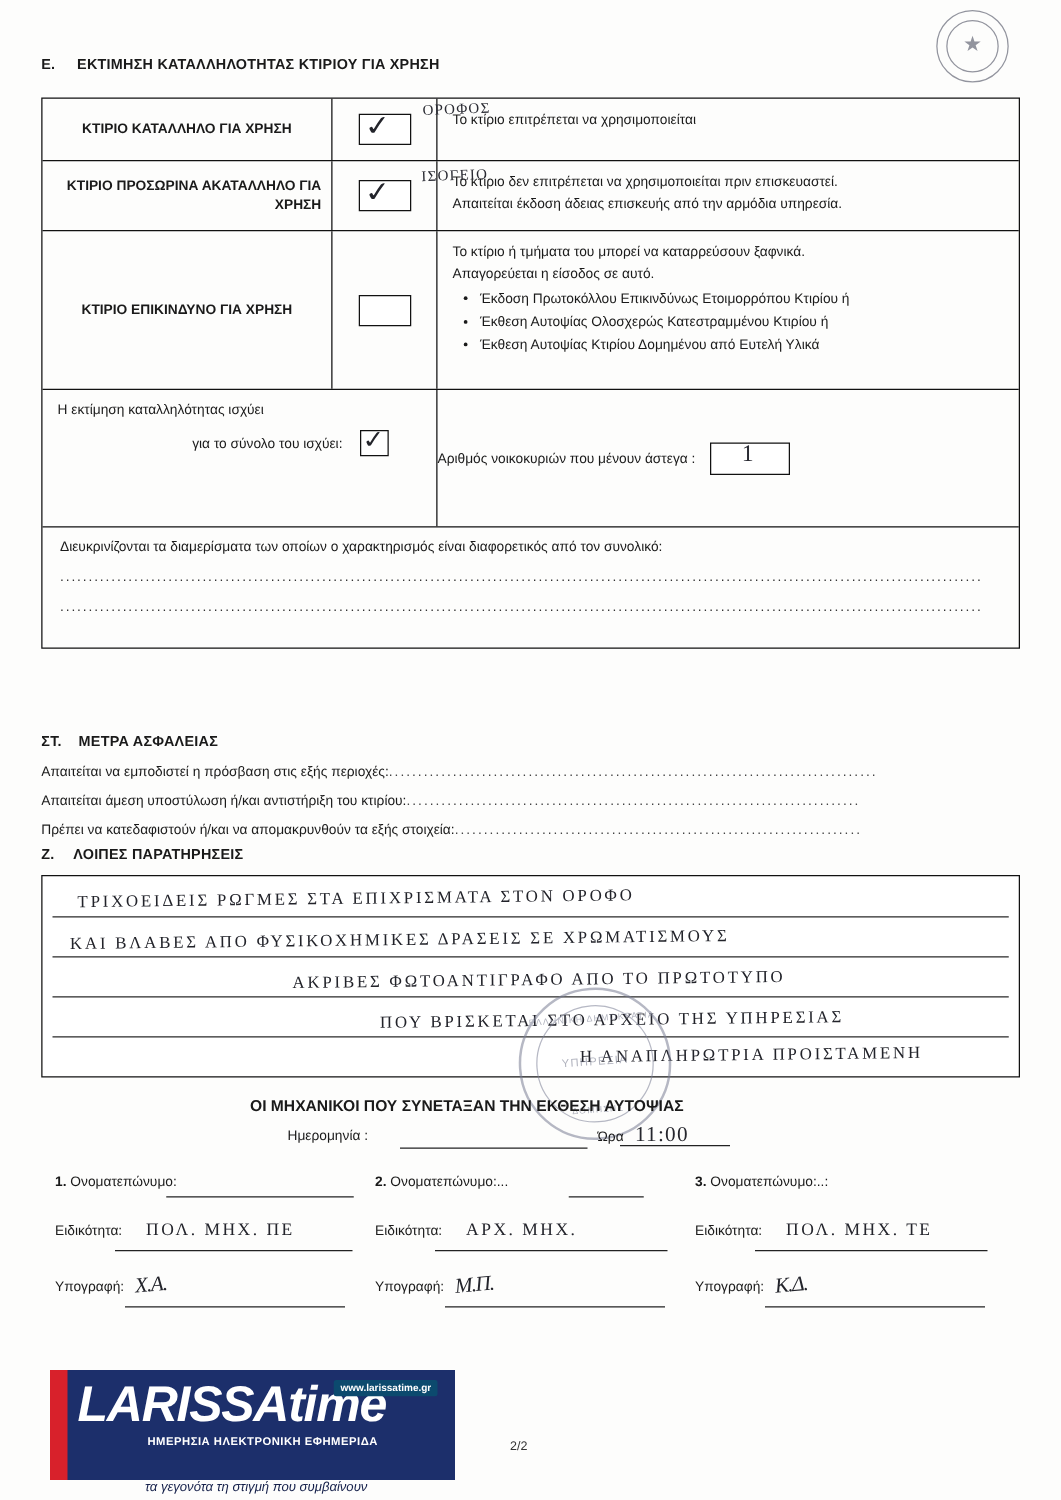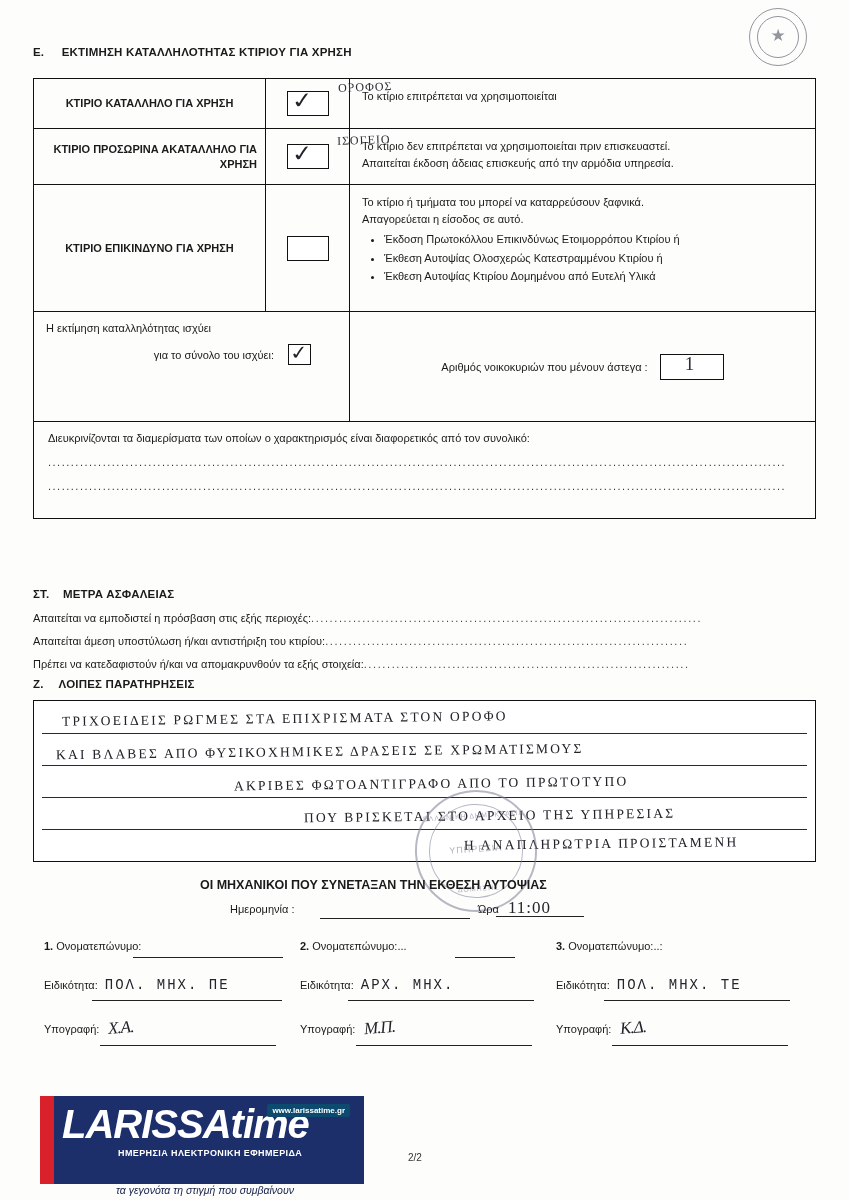--- a/index.html
+++ b/index.html
@@ -148,21 +148,21 @@
     align-items: center;
     justify-content: flex-end;
     gap: 14px;
     margin: 7px 0;
     padding-right: 26px;
   }
   .validity-right {
     flex: 1;
     display: flex;
     align-items: center;
-    justify-content: center;
+    justify-content: flex-start;
     gap: 12px;
     font-size: 11px;
   }
   .num-box {
     width: 62px;
     height: 24px;
     border: 1.6px solid #111;
     position: relative;
     background: #fff;
   }
@@ -296,25 +296,25 @@
   .dash {
     position: absolute;
     border-bottom: 1.3px solid #222;
   }
   .name-col {
     position: absolute;
     font-size: 11px;
   }
   .name-col .ln { margin-bottom: 25px; white-space: nowrap; }
   .name-col .ln .hv {
-    font-family: Liberation Mono, monospace;
+    font-family: Liberation Serif, serif;
     font-size: 14px;
     color: #24252c;
     letter-spacing: 2px;
-    margin-left: 4px;
+    margin-left: 16px;
   }
   .sig {
     font-family: "Liberation Serif", serif;
     font-style: italic;
     font-size: 17px;
     color: #23242b;
     letter-spacing: -1px;
     transform: rotate(-5deg);
     display: inline-block;
     margin-left: 6px;

